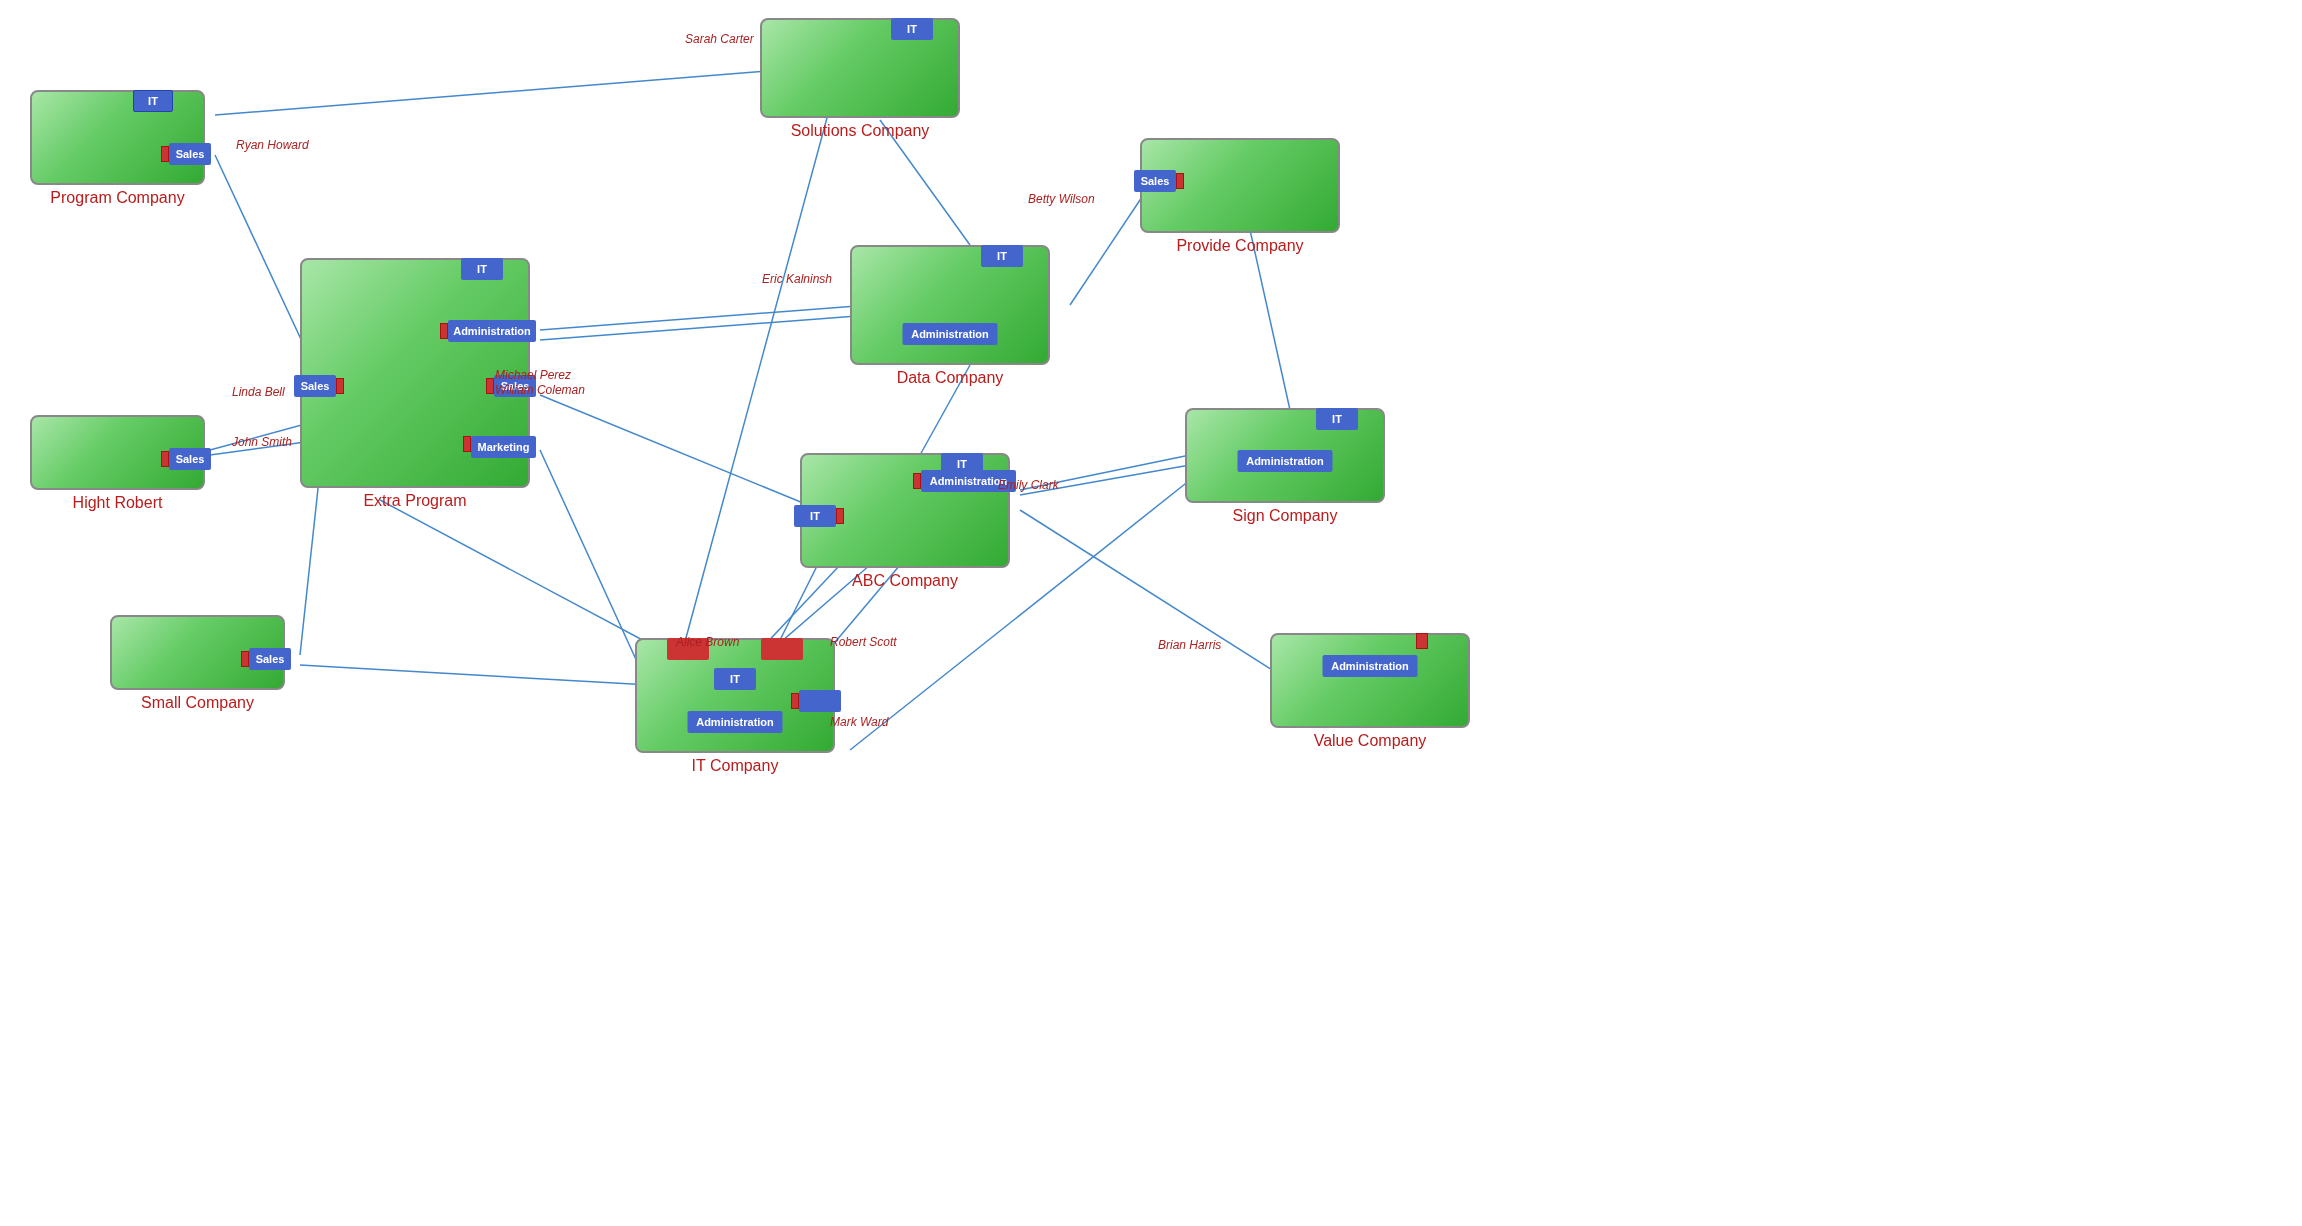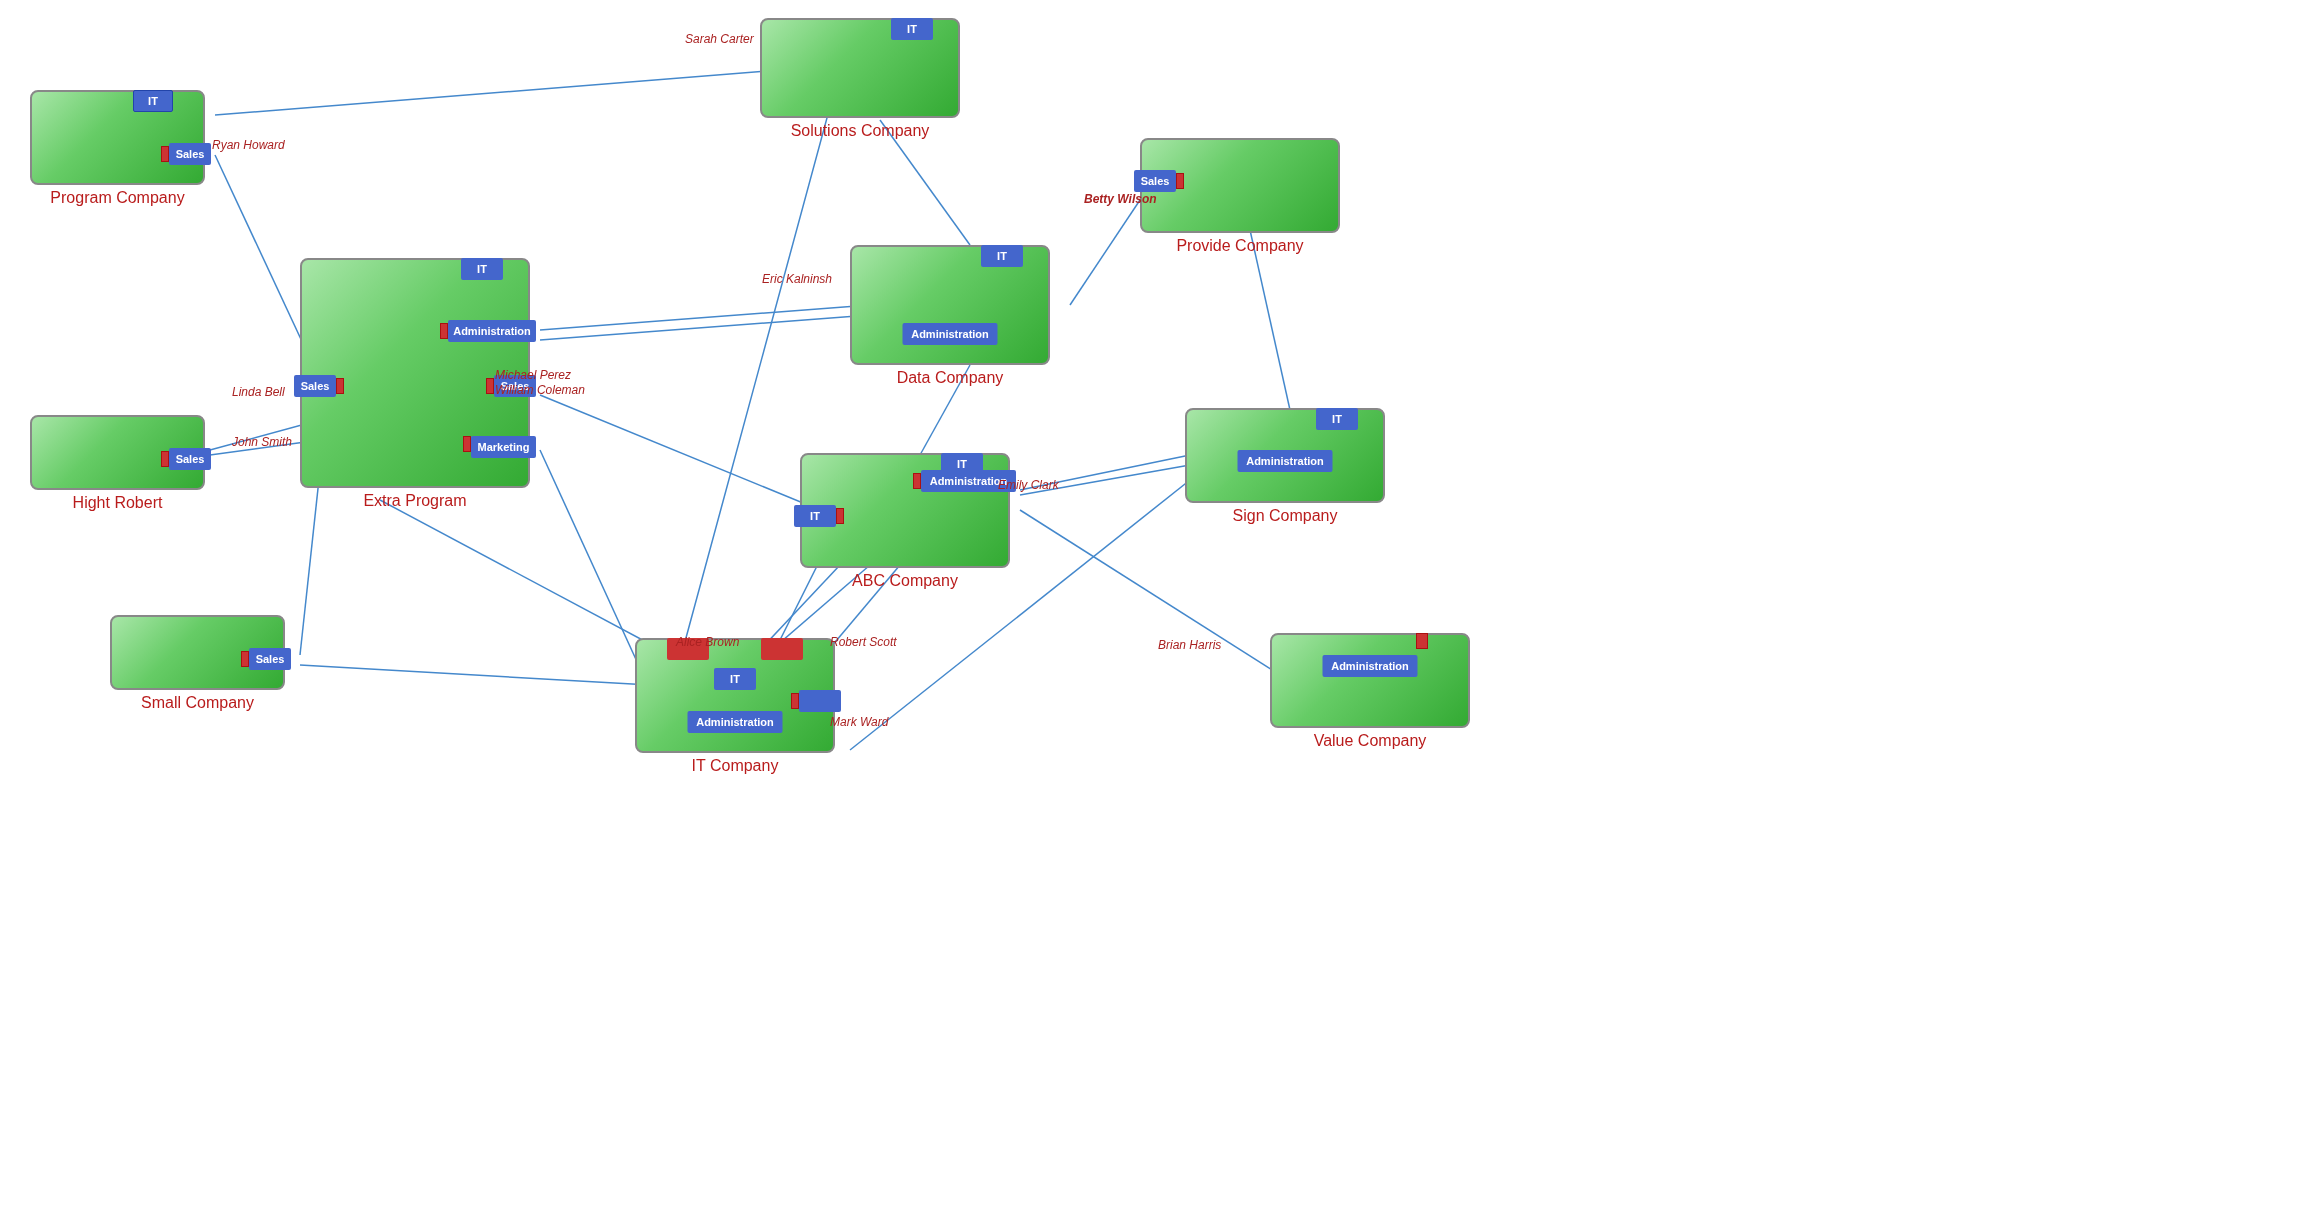--- a/index.html
+++ b/index.html
@@ -308,22 +308,22 @@
       <div style="position:absolute; top:-2px; right:40px; width:12px; height:16px; background:#cc3333; border:1px solid #aa1111;"></div>
 
       <div style="position:absolute; top:20px; left:50%; transform:translateX(-50%); width:95px; height:22px; background:#4466cc; border-radius:2px; display:flex; align-items:center; justify-content:center;">
         <span style="color:#fff; font-size:11px; font-weight:bold;">Administration</span>
       </div>
     </div>
     <div class="company-label">Value Company</div>
   </div>
 
   <div class="person-label" style="left:685px; top:32px;">Sarah Carter</div>
-  <div class="person-label" style="left:212px; top:138px;text-align:right;">Ryan Howard</div>
-  <div class="person-label" style="left:1084px; top:192px;font-weight:bold;">Betty Wilson</div>
+  <div class="person-label" style="left:236px; top:138px;text-align:right;">Ryan Howard</div>
+  <div class="person-label" style="left:1028px; top:192px;">Betty Wilson</div>
   <div class="person-label" style="left:762px; top:272px;">Eric Kalninsh</div>
   <div class="person-label" style="left:232px; top:385px;">Linda Bell</div>
   <div class="person-label" style="left:495px; top:348px;margin-top:20px;">Michael Perez</div>
   <div class="person-label" style="left:495px; top:383px;">William Coleman</div>
   <div class="person-label" style="left:232px; top:435px;">John Smith</div>
   <div class="person-label" style="left:998px; top:478px;">Emily Clark</div>
   <div class="person-label" style="left:660px; top:635px;margin-left:16px;">Alice Brown</div>
   <div class="person-label" style="left:830px; top:635px;">Robert Scott</div>
   <div class="person-label" style="left:830px; top:715px;">Mark Ward</div>
   <div class="person-label" style="left:1158px; top:638px;">Brian Harris</div>

